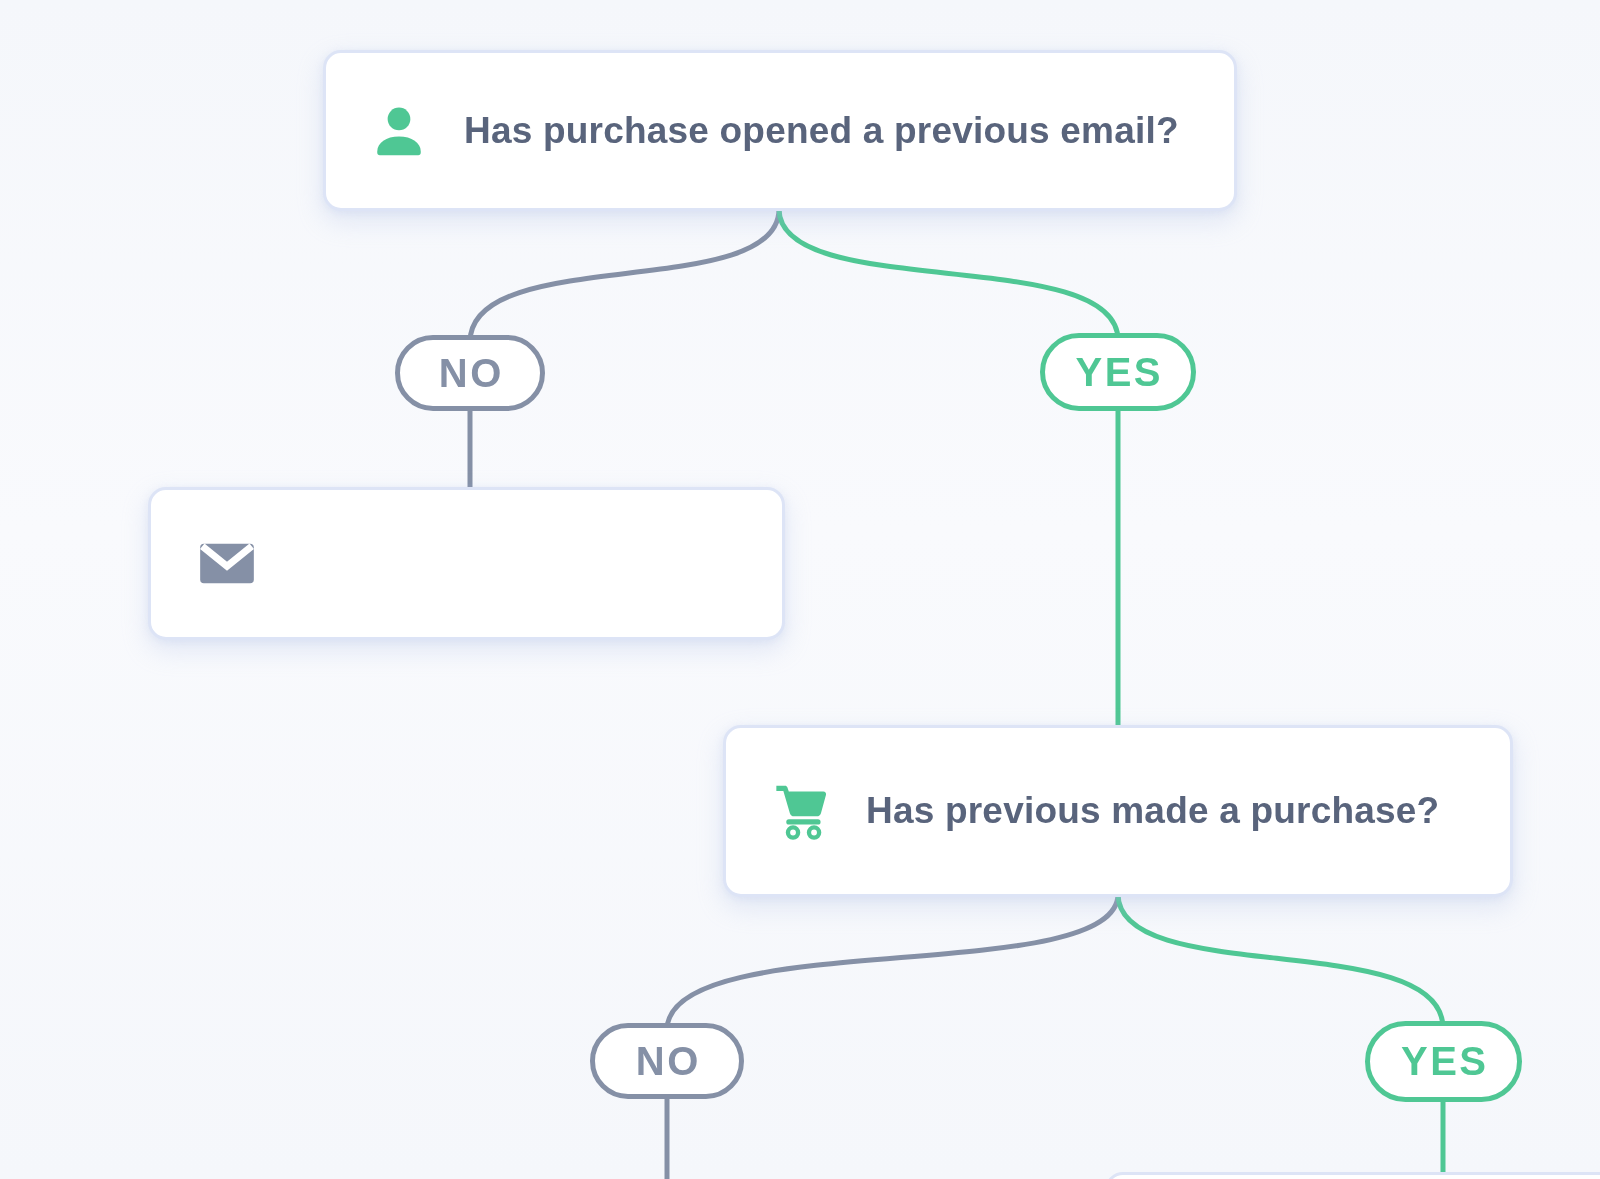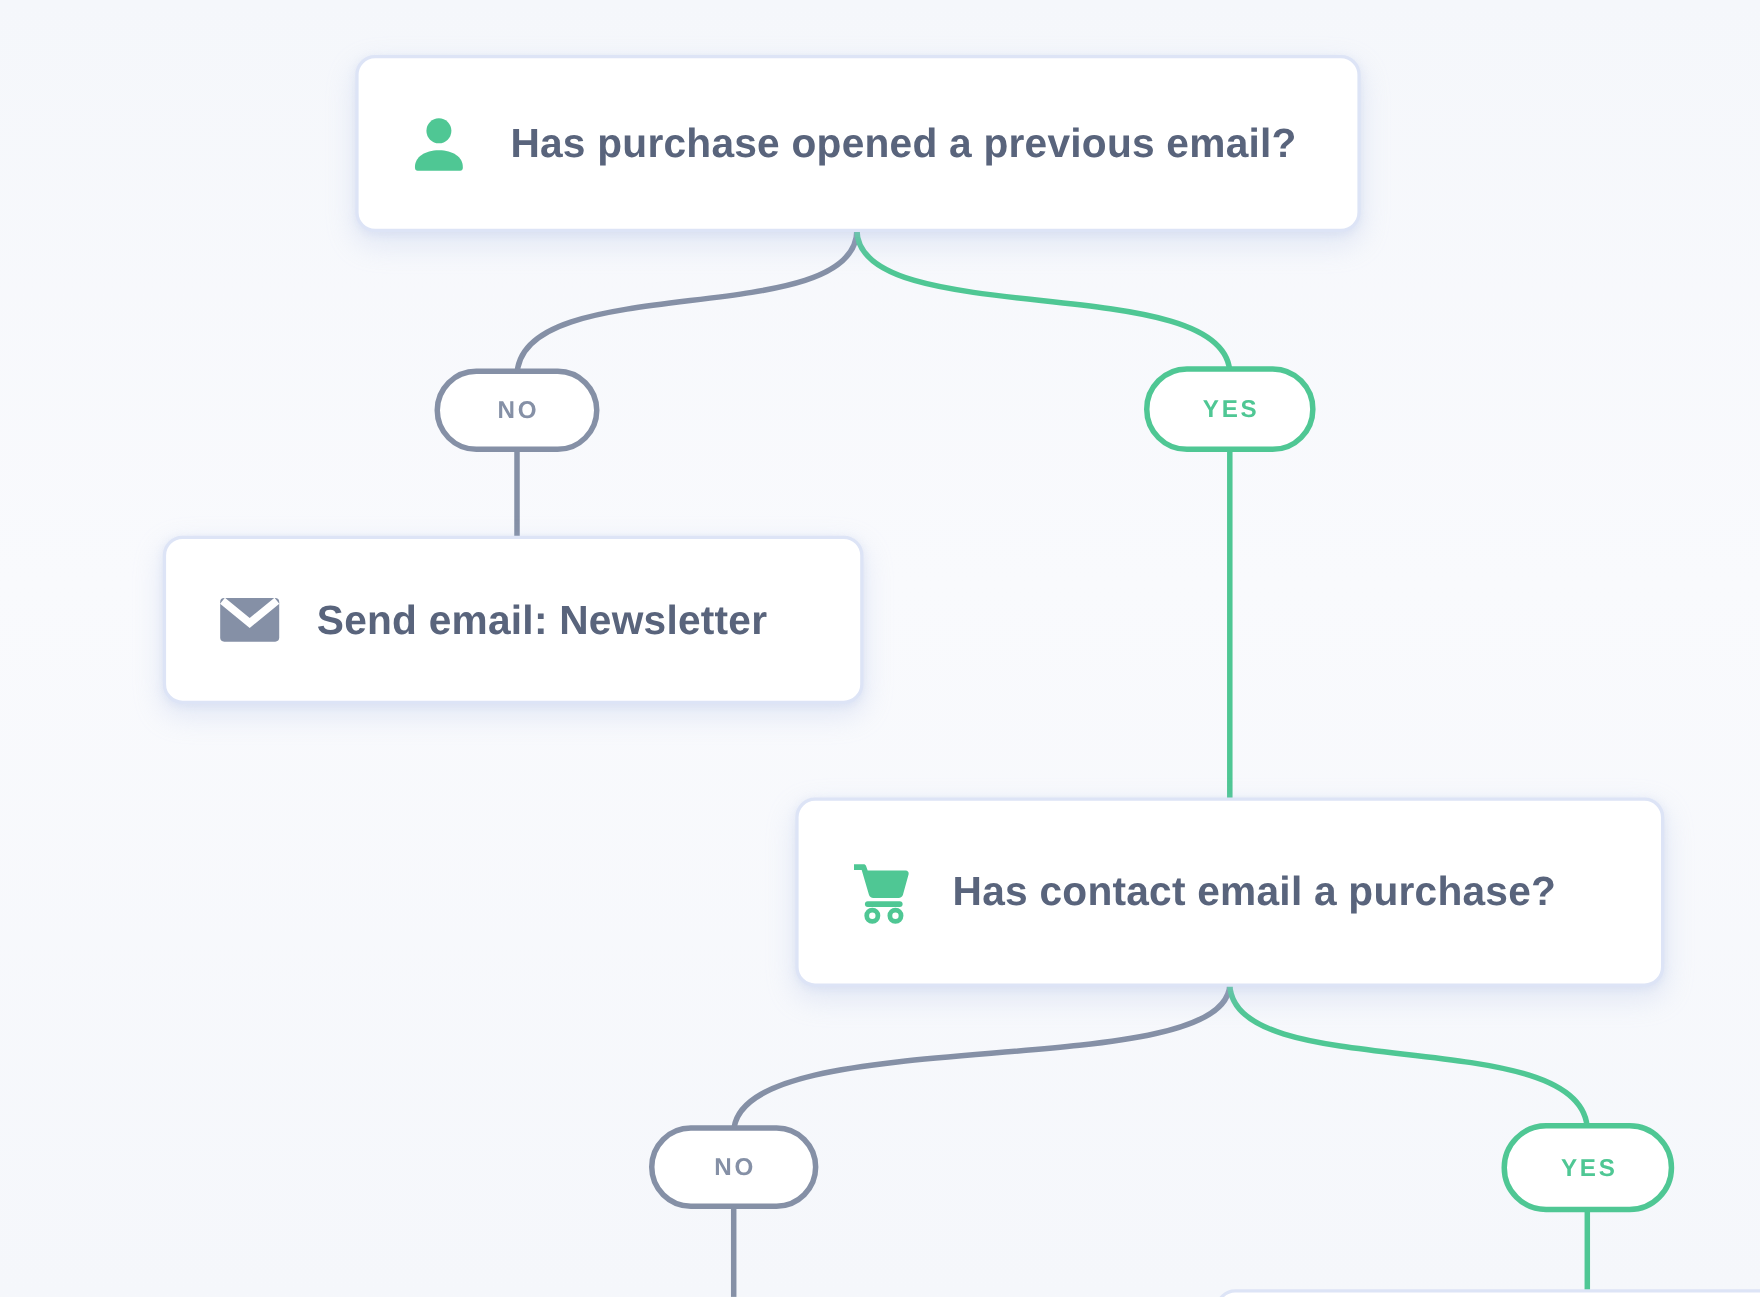--- a/index.html
+++ b/index.html
@@ -46,21 +46,21 @@
     white-space:nowrap;
   }
 
   .pill{
     position:absolute;
     display:flex;align-items:center;justify-content:center;
     background:#ffffff;
     border-radius:48px;
     box-sizing:border-box;
     font-weight:bold;
-    font-size:22px;
+    font-size:40px;
     letter-spacing:2.5px;
     text-indent:2.5px;
   }
   .pill.no{border:5px solid var(--gray); color:var(--gray);}
   .pill.yes{border:5px solid var(--green); color:var(--green);}
 
   .icon-person{fill:var(--green);}
   .icon-cart-fill{fill:var(--green);}
   .icon-cart-wheel{fill:none;stroke:var(--green);stroke-width:1.8;}
   .icon-env-body{fill:var(--gray);}
@@ -99,33 +99,32 @@
     <span>YES</span>
   </div>
 
   <div class="node" style="left:148px;top:487px;width:637px;height:153px;padding-left:48px;">
     <span class="icon" style="width:56px;height:43px;margin-right:33px;">
       <svg width="56" height="43" viewBox="0 0 24 18">
         <rect class="icon-env-body" x="0.5" y="0.5" width="23" height="17" rx="1.6"></rect>
         <path class="icon-env-flap" d="M1.4 1.6 L12 10.2 L22.6 1.6"></path>
       </svg>
     </span>
-    <span class="label">Send email: Newsletter</span>
   </div>
 
   <div class="node" style="left:723px;top:725px;width:790px;height:172px;padding-left:46px;">
     <span class="icon" style="width:58px;height:62px;margin-right:36px;">
       <svg width="58" height="62" viewBox="0 0 24 25">
         <path class="icon-cart-fill" d="M1.8 2h3.6c.45 0 .8.25.95.7l.6 1.7h14.3c.75 0 1.3.7 1.1 1.4l-2.1 7.6c-.2.75-.9 1.3-1.7 1.3H9.1c-.8 0-1.5-.55-1.7-1.3L4.7 4.2H1.8z"></path>
         <rect class="icon-cart-fill" x="5.9" y="15.9" width="14.2" height="2.2" rx="1.1"></rect>
         <circle class="icon-cart-wheel" cx="8.7" cy="21.4" r="2.1"></circle>
         <circle class="icon-cart-wheel" cx="17.4" cy="21.4" r="2.1"></circle>
       </svg>
     </span>
-    <span class="label">Has contact email a purchase?</span>
+    <span class="label">Has previous made a purchase?</span>
   </div>
 
   <div class="pill no" style="left:590px;top:1023px;width:154px;height:76px;">
     <span>NO</span>
   </div>
   <div class="pill yes" style="left:1365px;top:1021px;width:157px;height:81px;">
     <span>YES</span>
   </div>
 
   <div class="node" style="left:1105px;top:1172px;width:540px;height:70px;box-shadow:none;"></div>

